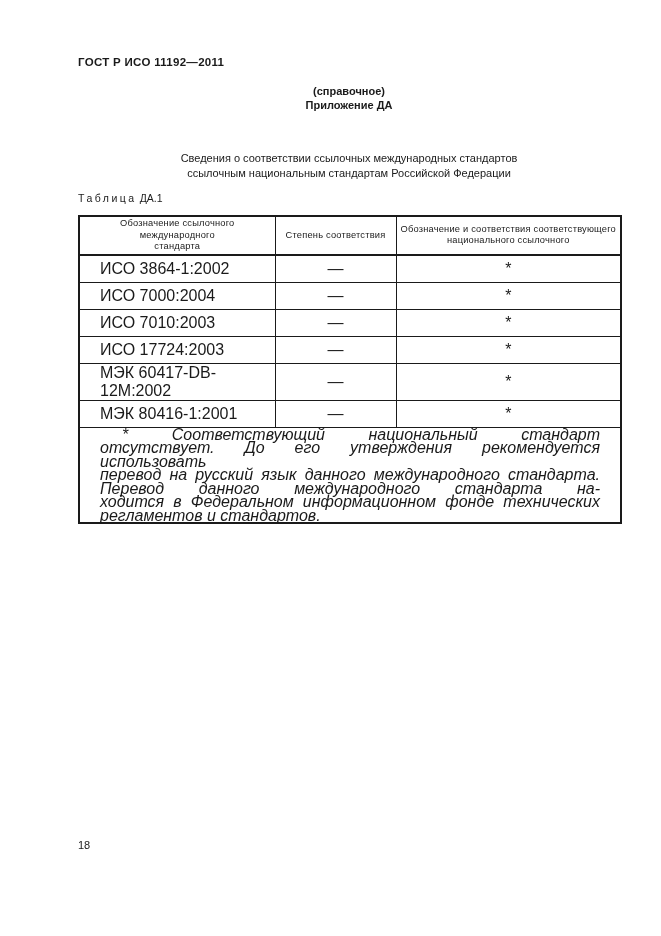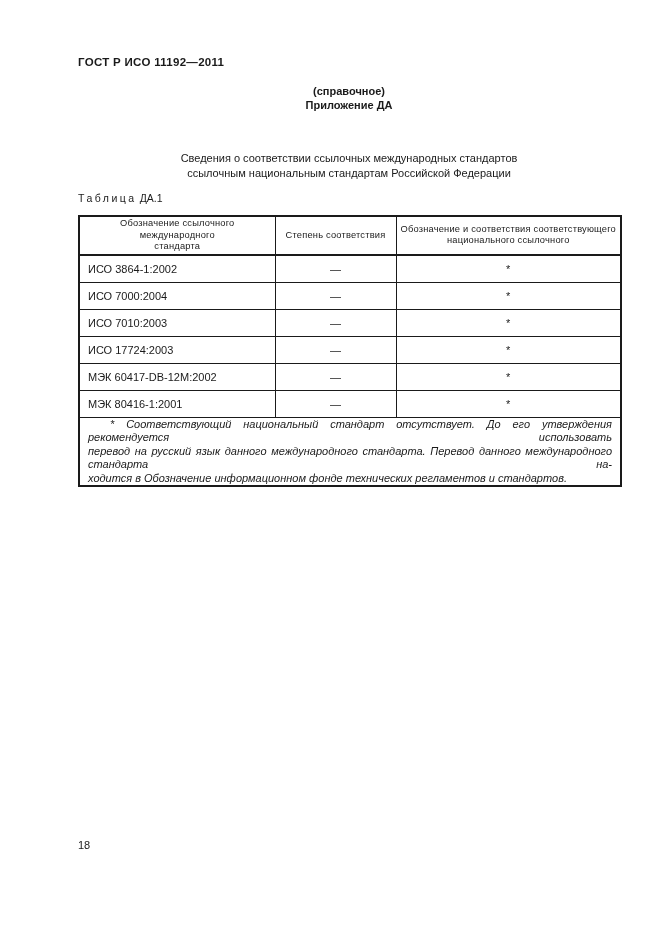--- a/index.html
+++ b/index.html
@@ -77,23 +77,23 @@
     font-size: 9.3px;
     letter-spacing: 0.2px;
     line-height: 11.5px;
     text-align: center;
     vertical-align: middle;
     padding: 1px 3px;
   }
   table.std-table td {
     border: 1px solid #1a1a1a;
     height: 26px;
-    font-size: 11px;
+    font-size: 16px;
     vertical-align: middle;
-    padding: 0 8px;
+    padding: 0 20px;
   }
   td.cell-standard {
     text-align: left;
     padding-left: 12px;
   }
   td.cell-degree {
     text-align: center;
   }
   td.cell-national {
     text-align: center;
@@ -189,19 +189,19 @@
     </tr>
     <tr>
       <td class="cell-standard">МЭК 80416-1:2001</td>
       <td class="cell-degree">—</td>
       <td class="cell-national">*</td>
     </tr>
     <tr>
       <td class="footnote-cell" colspan="3">
         <div class="ft-line ft-just ft-indent">* Соответствующий национальный стандарт отсутствует. До его утверждения рекомендуется использовать</div>
         <div class="ft-line ft-just">перевод на русский язык данного международного стандарта. Перевод данного международного стандарта на-</div>
-        <div class="ft-line">ходится в Обозначение информационном фонде технических регламентов и стандартов.</div>
+        <div class="ft-line">ходится в Федеральном информационном фонде технических регламентов и стандартов.</div>
       </td>
     </tr>
   </tbody>
 </table>
 
 <div class="page-number">18</div>
 
 </body></html>

